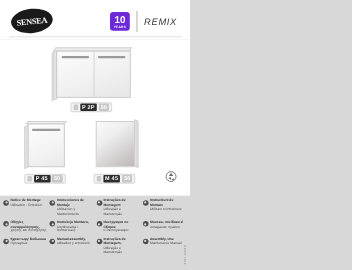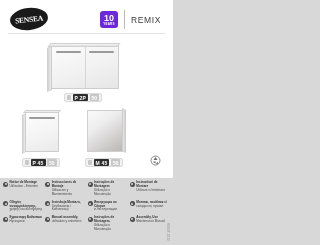--- a/index.html
+++ b/index.html
@@ -40,21 +40,21 @@
     align-items:center;justify-content:center;
     box-sizing:border-box;padding:1px;
   }
   .badge10 .num{color:#fff;font-size:9px;font-weight:bold;line-height:8px;}
   .badge10 .yr{color:#fff;font-size:3px;font-weight:bold;line-height:4px;letter-spacing:.2px;}
   .divider{
     position:absolute;left:124px;top:10px;width:1px;height:19px;background:#b9b9b9;
   }
   .brandname{
     position:absolute;left:131px;top:15px;
-    font-size:8.5px;color:#3b3b3b;letter-spacing:.6px;
+    font-size:8.5px;color:#3b3b3b;letter-spacing:.6px;font-style:italic;
   }
   .hdr-rule{
     position:absolute;left:8px;top:33px;width:157px;height:1px;background:#e3e3e3;
   }
 
   
   .products{
     position:absolute;left:0;top:36px;width:173px;height:142px;background:#ffffff;
   }
 

